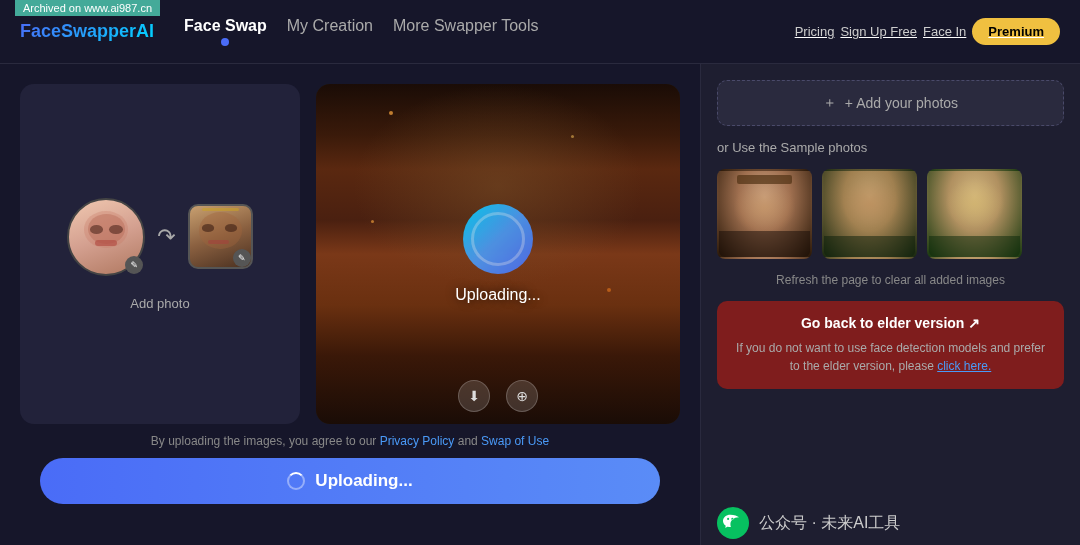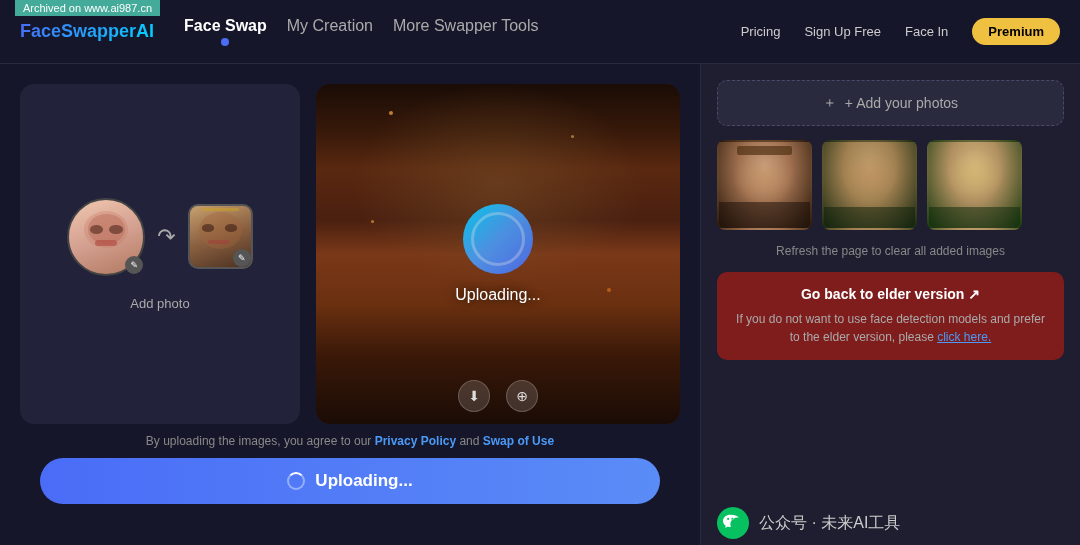--- a/index.html
+++ b/index.html
@@ -72,21 +72,22 @@
       width: 8px;
       height: 8px;
       background: #4a6cf7;
       border-radius: 50%;
       margin: 3px auto 0;
     }
 
     .nav-right {
       display: flex;
       align-items: center;
-      gap: 24px;
+      gap: 6px;
+      text-decoration: underline;
     }
 
     .nav-link {
       color: #ccc;
       font-size: 13px;
       cursor: pointer;
     }
 
     .btn-premium {
       background: #f0c040;
@@ -239,21 +240,21 @@
 
     .privacy-text {
       font-size: 12px;
       color: #888;
       text-align: center;
     }
 
     .privacy-text a {
       color: #4a9af7;
       text-decoration: none;
-      font-weight: 700;
+      font-weight: 400;
     }
 
     .upload-btn {
       width: 100%;
       max-width: 660px;
       height: 46px;
       background: linear-gradient(90deg, #4a6cf7, #5a8cf7);
       border-radius: 24px;
       display: flex;
       align-items: center;
@@ -546,20 +547,21 @@
 
   </div>
 
   <div class="right-panel">
 
     <button class="add-photos-btn">
       <span>＋</span>
       <span>+ Add your photos</span>
     </button>
 
+    <p class="sample-label">or Use the Sample photos</p>
 
     <div class="sample-photos">
       <div class="sample-photo sample-1">
         <div style="position:absolute;top:10%;left:15%;width:70%;height:65%;background:radial-gradient(ellipse,rgba(200,150,100,0.6) 0%,transparent 70%);border-radius:50%;"></div>
         <div style="position:absolute;top:5%;left:20%;width:60%;height:10%;background:rgba(80,50,20,0.7);border-radius:2px;"></div>
         <div style="position:absolute;bottom:0;left:0;right:0;height:30%;background:rgba(20,10,5,0.5);"></div>
       </div>
       <div class="sample-photo sample-2">
         <div style="position:absolute;top:8%;left:18%;width:65%;height:60%;background:radial-gradient(ellipse,rgba(190,140,90,0.6) 0%,transparent 70%);border-radius:50%;"></div>
         <div style="position:absolute;bottom:0;left:0;right:0;height:25%;background:rgba(10,30,10,0.5);"></div>

